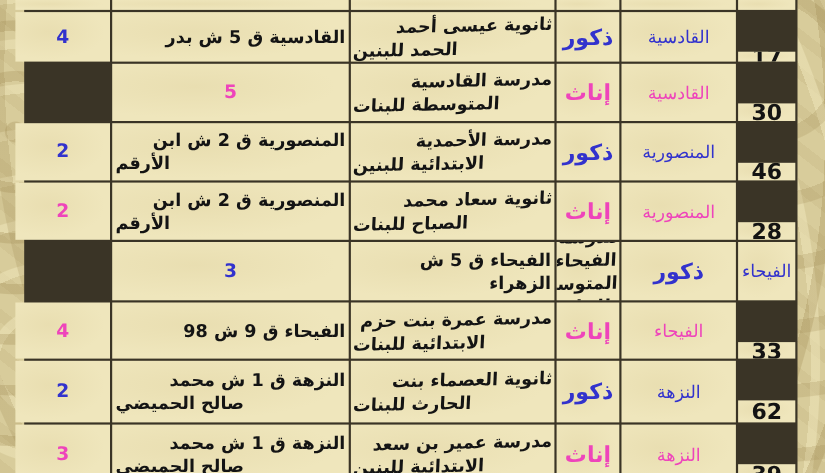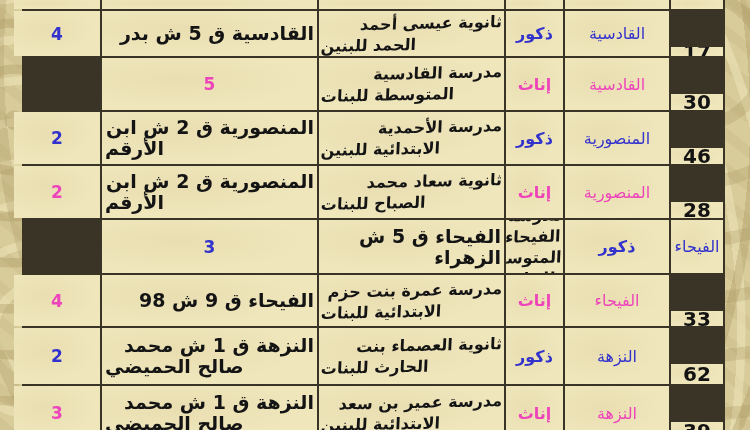--- a/index.html
+++ b/index.html
@@ -34,27 +34,27 @@
     background-image:radial-gradient(ellipse at 35% 40%, rgba(205,186,126,0.18), rgba(0,0,0,0) 65%);
     display:flex;flex-direction:column;justify-content:center;
     overflow:hidden;
   }
   .cut{height:9px;}
   .r1{height:45px;} .r2{height:52px;} .r3{height:52px;} .r4{height:52px;}
   .r5{height:53px;} .r6{height:51px;} .r7{height:56px;} .r8{height:54px;}
 
   .serial{font-size:20px;font-weight:700;color:#131313;text-align:center;margin-top:36px;}
   .district{font-size:16px;font-weight:400;text-align:center;}
-  .gender{font-size:16px;font-weight:700;text-align:center;}
+  .gender{font-size:20px;font-weight:700;text-align:center;}
   .count{font-size:17px;font-weight:700;text-align:center;}
   .male .district,.male .gender,.male .count{color:#3232cd;}
   .female .district,.female .gender,.female .count{color:#ee44bb;}
 
   .school{color:#141414;font-size:16px;font-weight:700;line-height:21px;padding:1px 2px;}
-  .address{color:#141414;font-size:19px;font-weight:700;line-height:21px;padding:1px 3px;}
+  .address{color:#141414;font-size:16px;font-weight:700;line-height:21px;padding:1px 3px;}
   .line{display:block;}
   .school .line{transform:skewX(-4deg) rotate(-1.2deg);}
   .first{text-align:right;}
   .second{text-align:left;}
 </style>
 </head>
 <body>
 
 <div class="page">
   <div class="table">

